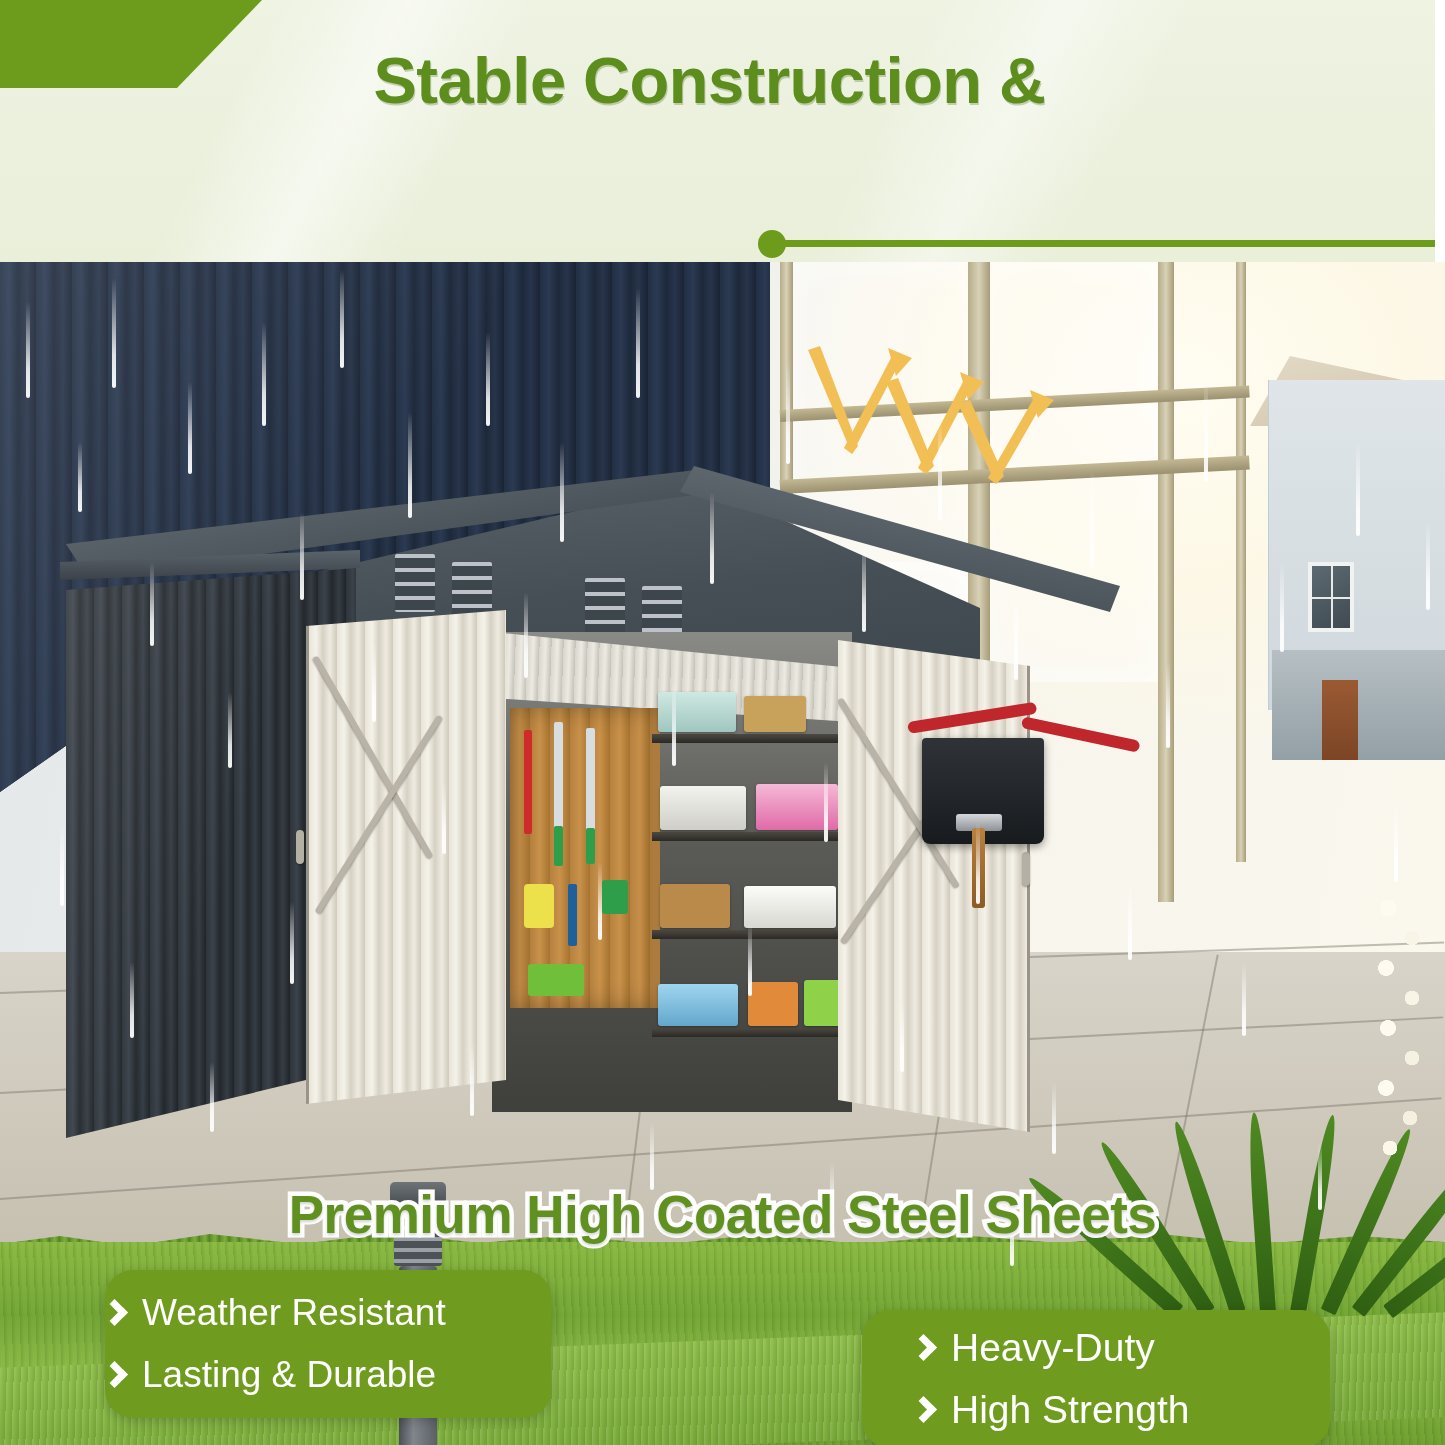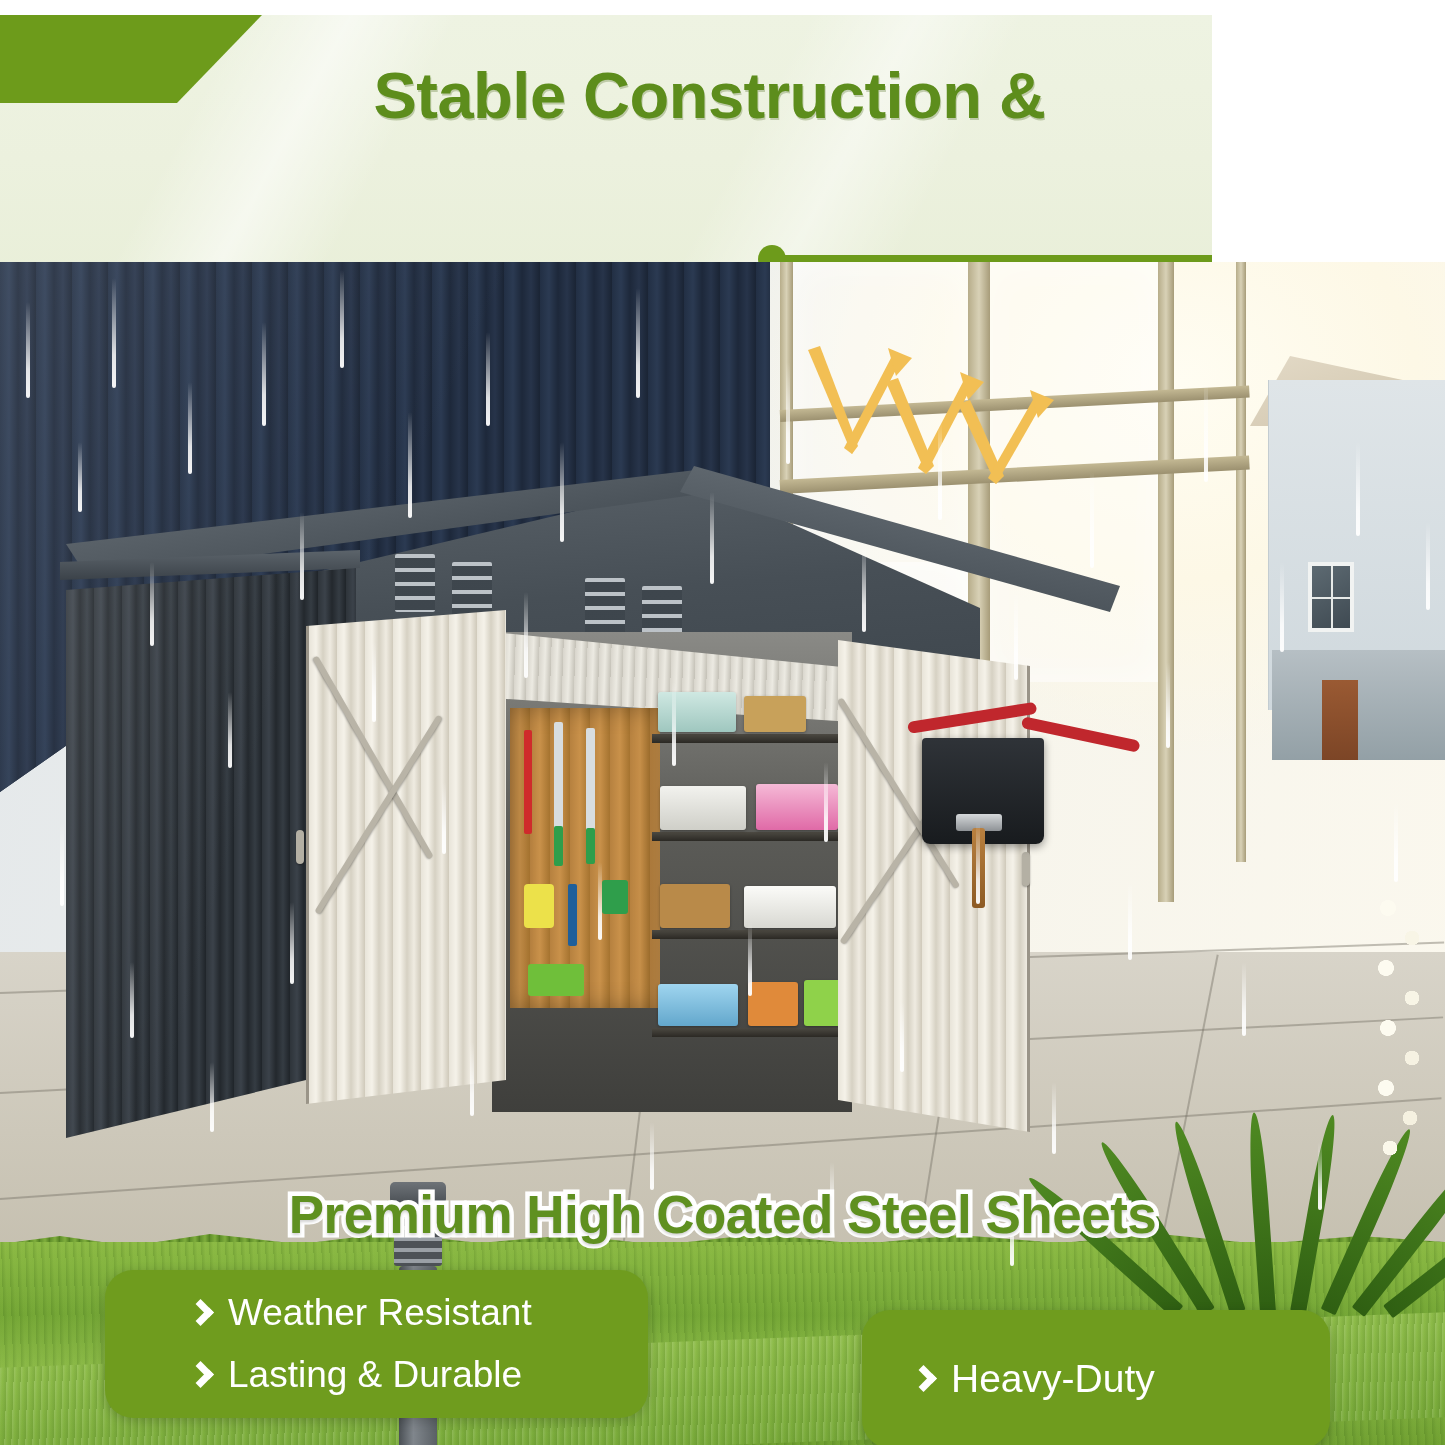--- a/index.html
+++ b/index.html
@@ -7,21 +7,21 @@
   html,body { background:#fff; }
   body {
     width:1445px; height:1445px;
     font-family:"Liberation Sans", sans-serif;
     overflow:hidden; position:relative;
   }
   .poster { position:relative; width:1445px; height:1445px; overflow:hidden; }
 
   
   .header {
-    position:absolute; left:0; top:15px; width:1212px; height:262px;
+    position:absolute; left:0; top:0; width:1435px; height:262px;
     background:
       linear-gradient(118deg, rgba(255,255,255,0) 18%, rgba(255,255,255,.55) 26%, rgba(255,255,255,0) 34%),
       linear-gradient(118deg, rgba(255,255,255,0) 60%, rgba(255,255,255,.45) 68%, rgba(255,255,255,0) 76%),
       linear-gradient(180deg, #eef3e2 0%, #ecf1de 55%, #e9efd9 100%);
     overflow:hidden;
   }
   .header-corner {
     position:absolute; left:0; top:0; width:262px; height:88px;
     background:#6d9b1b;
     clip-path:polygon(0 0, 262px 0, 177px 88px, 0 88px);
@@ -321,21 +321,21 @@
     -webkit-text-stroke:9px #ffffff;
     paint-order:stroke fill;
     text-shadow:0 2px 3px rgba(0,0,0,.18);
   }
   .feat-box {
     position:absolute; border-radius:28px;
     background:#6f9c1e;
     box-shadow:0 3px 12px rgba(0,0,0,.2);
     display:flex; flex-direction:column; justify-content:center;
   }
-  .feat-box.left  { left:105px;  top:1270px; width:543px; height:148px; padding-left:86px; }
+  .feat-box.left  { left:105px;  top:1270px; width:446px; height:148px; }
   .feat-box.right { left:862px;  top:1268px; width:468px; height:138px; padding-left:52px; }
   .feat-row {
     display:flex; align-items:center; gap:20px;
     color:#ffffff; font-size:37px; line-height:44px; font-weight:normal;
     padding:9px 0;
   }
   .feat-box.right .feat-row { font-size:39px; }
   .chev {
     flex:0 0 auto; width:17px; height:27px; position:relative;
   }
@@ -560,16 +560,20 @@
         <span class="chev"></span>
         <span>Lasting &amp; Durable</span>
       </div>
     </div>
 
     <div class="feat-box right" style="top:1048px;">
       <div class="feat-row">
         <span class="chev"></span>
         <span>Heavy-Duty</span>
       </div>
+      <div class="feat-row">
+        <span class="chev"></span>
+        <span>High Strength</span>
+      </div>
     </div>
 
   </div>
 </div>
 
 </body></html>

